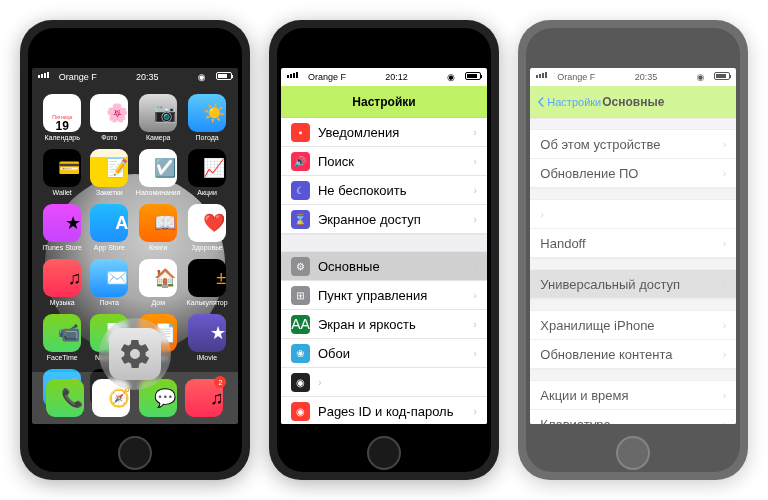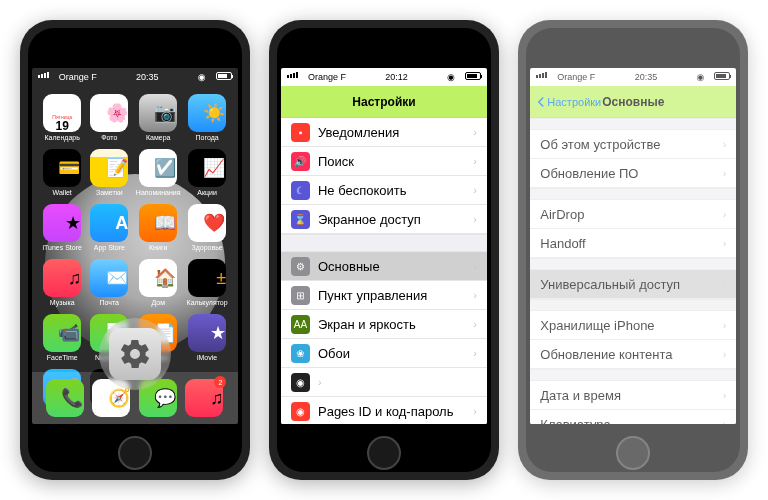--- a/index.html
+++ b/index.html
@@ -268,21 +268,21 @@
             <div class="row-icon" style="background:#8e8e93">⚙</div>
             <span class="row-label">Основные</span>
             <span class="chevron">›</span>
           </div>
         <div class="row">
             <div class="row-icon" style="background:#8e8e93">⊞</div>
             <span class="row-label">Пункт управления</span>
             <span class="chevron">›</span>
           </div>
         <div class="row">
-            <div class="row-icon" style="background:#4d7c0f;font-size:10px">AA</div>
+            <div class="row-icon" style="background:#15803d;font-size:14px">AA</div>
             <span class="row-label">Экран и яркость</span>
             <span class="chevron">›</span>
           </div>
         <div class="row">
             <div class="row-icon" style="background:#34aadc">❀</div>
             <span class="row-label">Обои</span>
             <span class="chevron">›</span>
           </div>
         <div class="row">
             <div class="row-icon" style="background:#222">◉</div>
@@ -337,21 +337,20 @@
         <div class="row">
             <span class="row-label">Об этом устройстве</span>
             <span class="chevron">›</span>
           </div>
         <div class="row">
             <span class="row-label">Обновление ПО</span>
             <span class="chevron">›</span>
           </div>
         <div class="gap small"></div>
         <div class="row">
-            <span class="row-label">AirDrop</span>
             <span class="chevron">›</span>
           </div>
         <div class="row">
             <span class="row-label">Handoff</span>
             <span class="chevron">›</span>
           </div>
         <div class="gap small"></div>
         <div class="row selected">
             <span class="row-label">Универсальный доступ</span>
             <span class="chevron">›</span>
@@ -360,21 +359,21 @@
         <div class="row">
             <span class="row-label">Хранилище iPhone</span>
             <span class="chevron">›</span>
           </div>
         <div class="row">
             <span class="row-label">Обновление контента</span>
             <span class="chevron">›</span>
           </div>
         <div class="gap small"></div>
         <div class="row">
-            <span class="row-label">Дата и время</span>
+            <span class="row-label">Акции и время</span>
             <span class="chevron">›</span>
           </div>
         <div class="row">
             <span class="row-label">Клавиатура</span>
             <span class="chevron">›</span>
           </div>
 
       </div>
     </div>
   </div>

